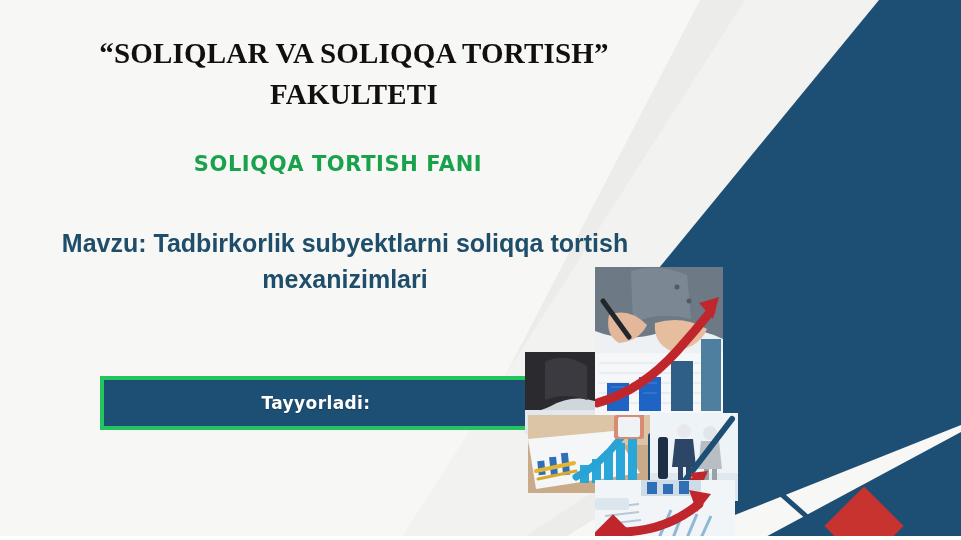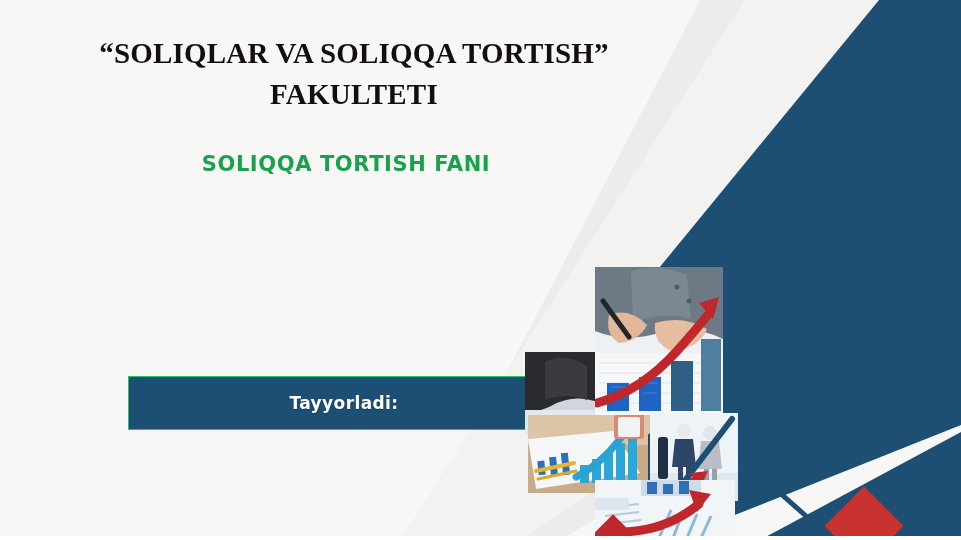--- a/index.html
+++ b/index.html
@@ -59,21 +59,21 @@
     text-align: center;
     font-family: "Liberation Serif", serif;
     font-weight: bold;
     font-size: 29px;
     line-height: 1.42;
     color: #120f0e;
     letter-spacing: 0.2px;
   }
   #subject-title {
     position: absolute;
-    left: 10px;
+    left: 2px;
     top: 152px;
     width: 672px;
     text-align: center;
     font-family: "DejaVu Sans", sans-serif;
     font-weight: bold;
     font-size: 21px;
     letter-spacing: 0.6px;
     color: #19a24b;
   }
   #topic-text {
@@ -90,26 +90,25 @@
   }
 
   
   #prepared-banner {
     position: absolute;
     left: 100px;
     top: 376px;
     width: 460px;
     height: 54px;
     background: #1d4e74;
-    border: 1px solid #22c55e;
+    border: 4px solid #22c55e;
     box-sizing: border-box;
     display: flex;
     align-items: center;
     justify-content: center;
-    margin-left: 28px;
   }
   #prepared-banner .label {
     font-family: "DejaVu Sans", sans-serif;
     font-weight: bold;
     font-size: 17px;
     color: #ffffff;
     letter-spacing: 0.4px;
     transform: translateX(-14px);
     text-shadow: 0 1px 1px rgba(0,0,0,0.25);
   }
@@ -163,20 +162,21 @@
   <svg class="deco" id="red-diamond" viewBox="0 0 961 540">
     <rect x="836" y="498" width="56" height="56" fill="#c9332f" transform="rotate(45 864 526)"></rect>
   </svg>
 
   <div id="text-col">
 
     <div id="faculty-title">“SOLIQLAR VA SOLIQQA TORTISH” FAKULTETI</div>
 
     <div id="subject-title">SOLIQQA TORTISH FANI</div>
 
+    <div id="topic-text">Mavzu: Tadbirkorlik subyektlarni soliqqa tortish mexanizimlari</div>
   </div>
 
   <div id="prepared-banner">
     <span class="label">Tayyorladi:</span>
   </div>
 
   <div id="collage">
 
     <div class="photo" id="photo-suit">
       <svg width="78" height="82" viewBox="0 0 78 82">

